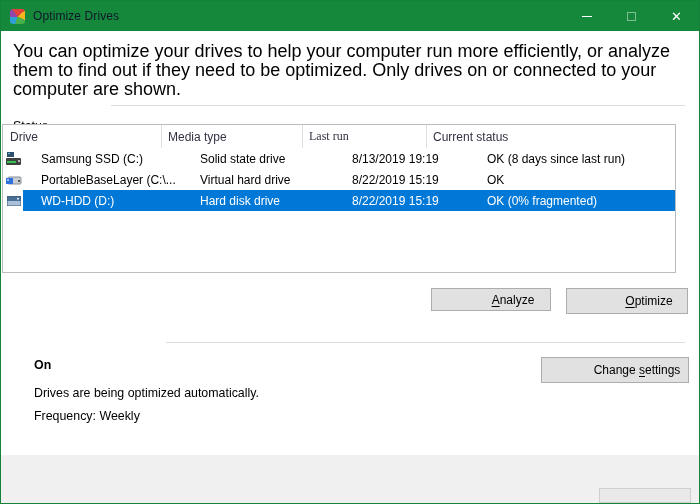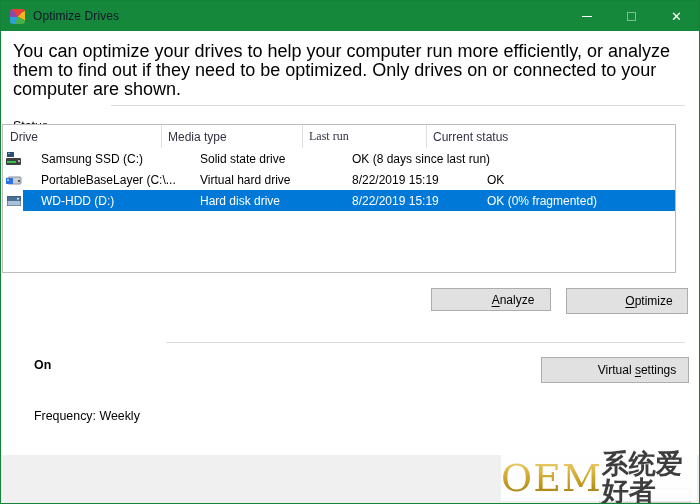--- a/index.html
+++ b/index.html
@@ -111,20 +111,21 @@
         <svg width="16" height="16" viewBox="0 0 16 16">
           <rect x="1" y="1" width="7" height="5" fill="#2d4f6b"></rect>
           <rect x="2" y="2" width="2" height="1" fill="#6ac1e8"></rect>
           <rect x="0" y="7" width="15" height="7" rx="1" fill="#404040"></rect>
           <rect x="1" y="10" width="9" height="2" fill="#33c24d"></rect>
           <rect x="12" y="9" width="2" height="2" fill="#bbbbbb"></rect>
         </svg>
       </span>
       <span class="cell-drive">Samsung SSD (C:)</span>
       <span class="cell-media">Solid state drive</span>
+      <span class="cell-lastrun">8/13/2019 19:19</span>
       <span class="cell-status">OK (8 days since last run)</span>
     </div>
 
     <div class="lv-row">
       <span class="cell-icon">
         <svg width="16" height="16" viewBox="0 0 16 16">
           <rect x="2" y="5" width="13" height="7" rx="1" fill="#c7cdd4" stroke="#8a9097" stroke-width="1"></rect>
           <rect x="0" y="6" width="7" height="6" fill="#2f6fe0"></rect>
           <rect x="1" y="7" width="2" height="2" fill="#9cc0f4"></rect>
           <rect x="12" y="8" width="2" height="2" fill="#555555"></rect>
@@ -156,25 +157,22 @@
       <span><span></span><span class="acc">A</span><span>nalyze</span></span>
     </button>
   <button class="btn btn-optimize">
       <span><span></span><span class="acc">O</span><span>ptimize</span></span>
     </button>
 
   <div class="group-line sched-line"></div>
 
   <div class="on-label">On</div>
   <button class="btn btn-settings">
-      <span><span>Virtual </span><span class="acc">s</span><span>ettings</span></span>
+      <span><span>Change </span><span class="acc">s</span><span>ettings</span></span>
     </button>
+  <div class="auto-text">Drives are being optimized automatically.</div>
   <div class="freq-text">Frequency: Weekly</div>
 
   <div class="footer"></div>
   <div class="ghost-btn"></div>
 
-  <div class="watermark">
-    <span class="wm-latin">OEM</span>
-    <span class="wm-cjk">系统爱好者</span>
-  </div>
 
 </div>
 
 </body></html>

